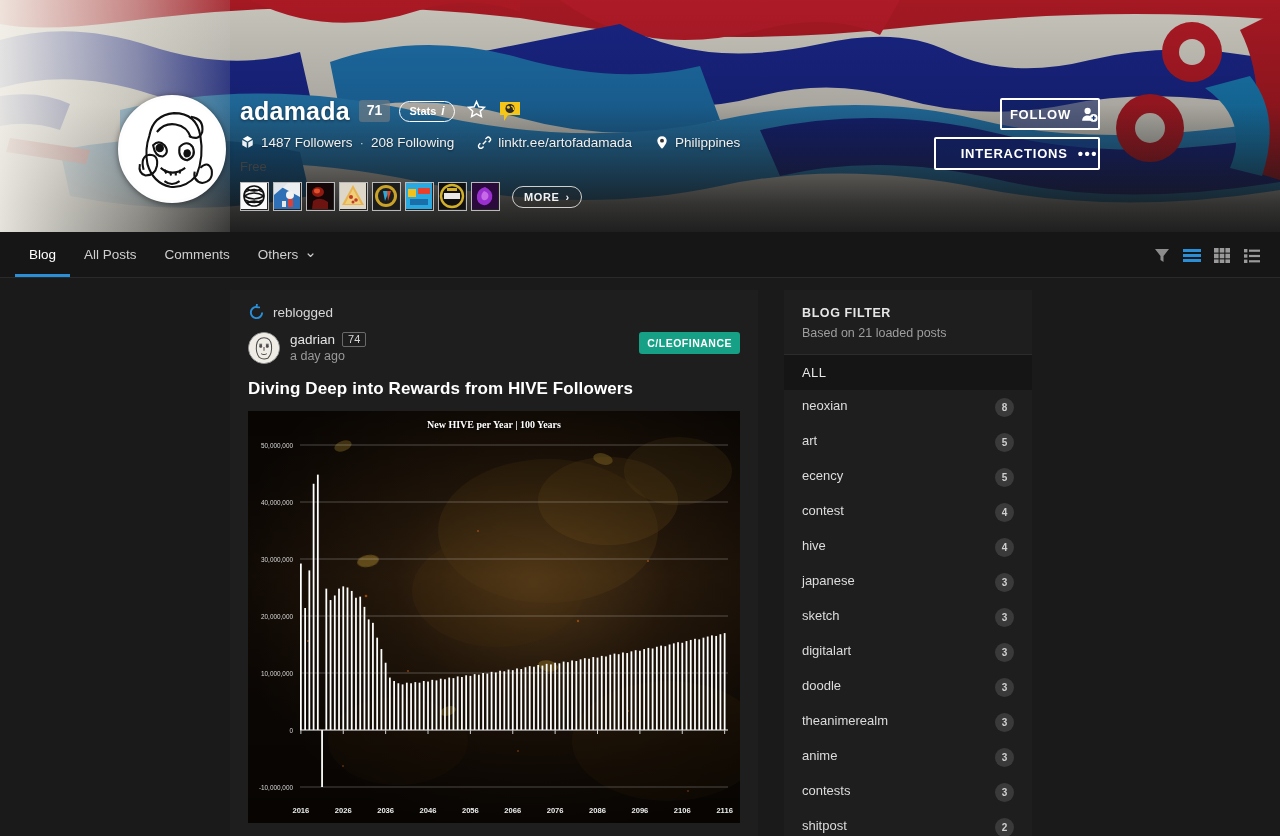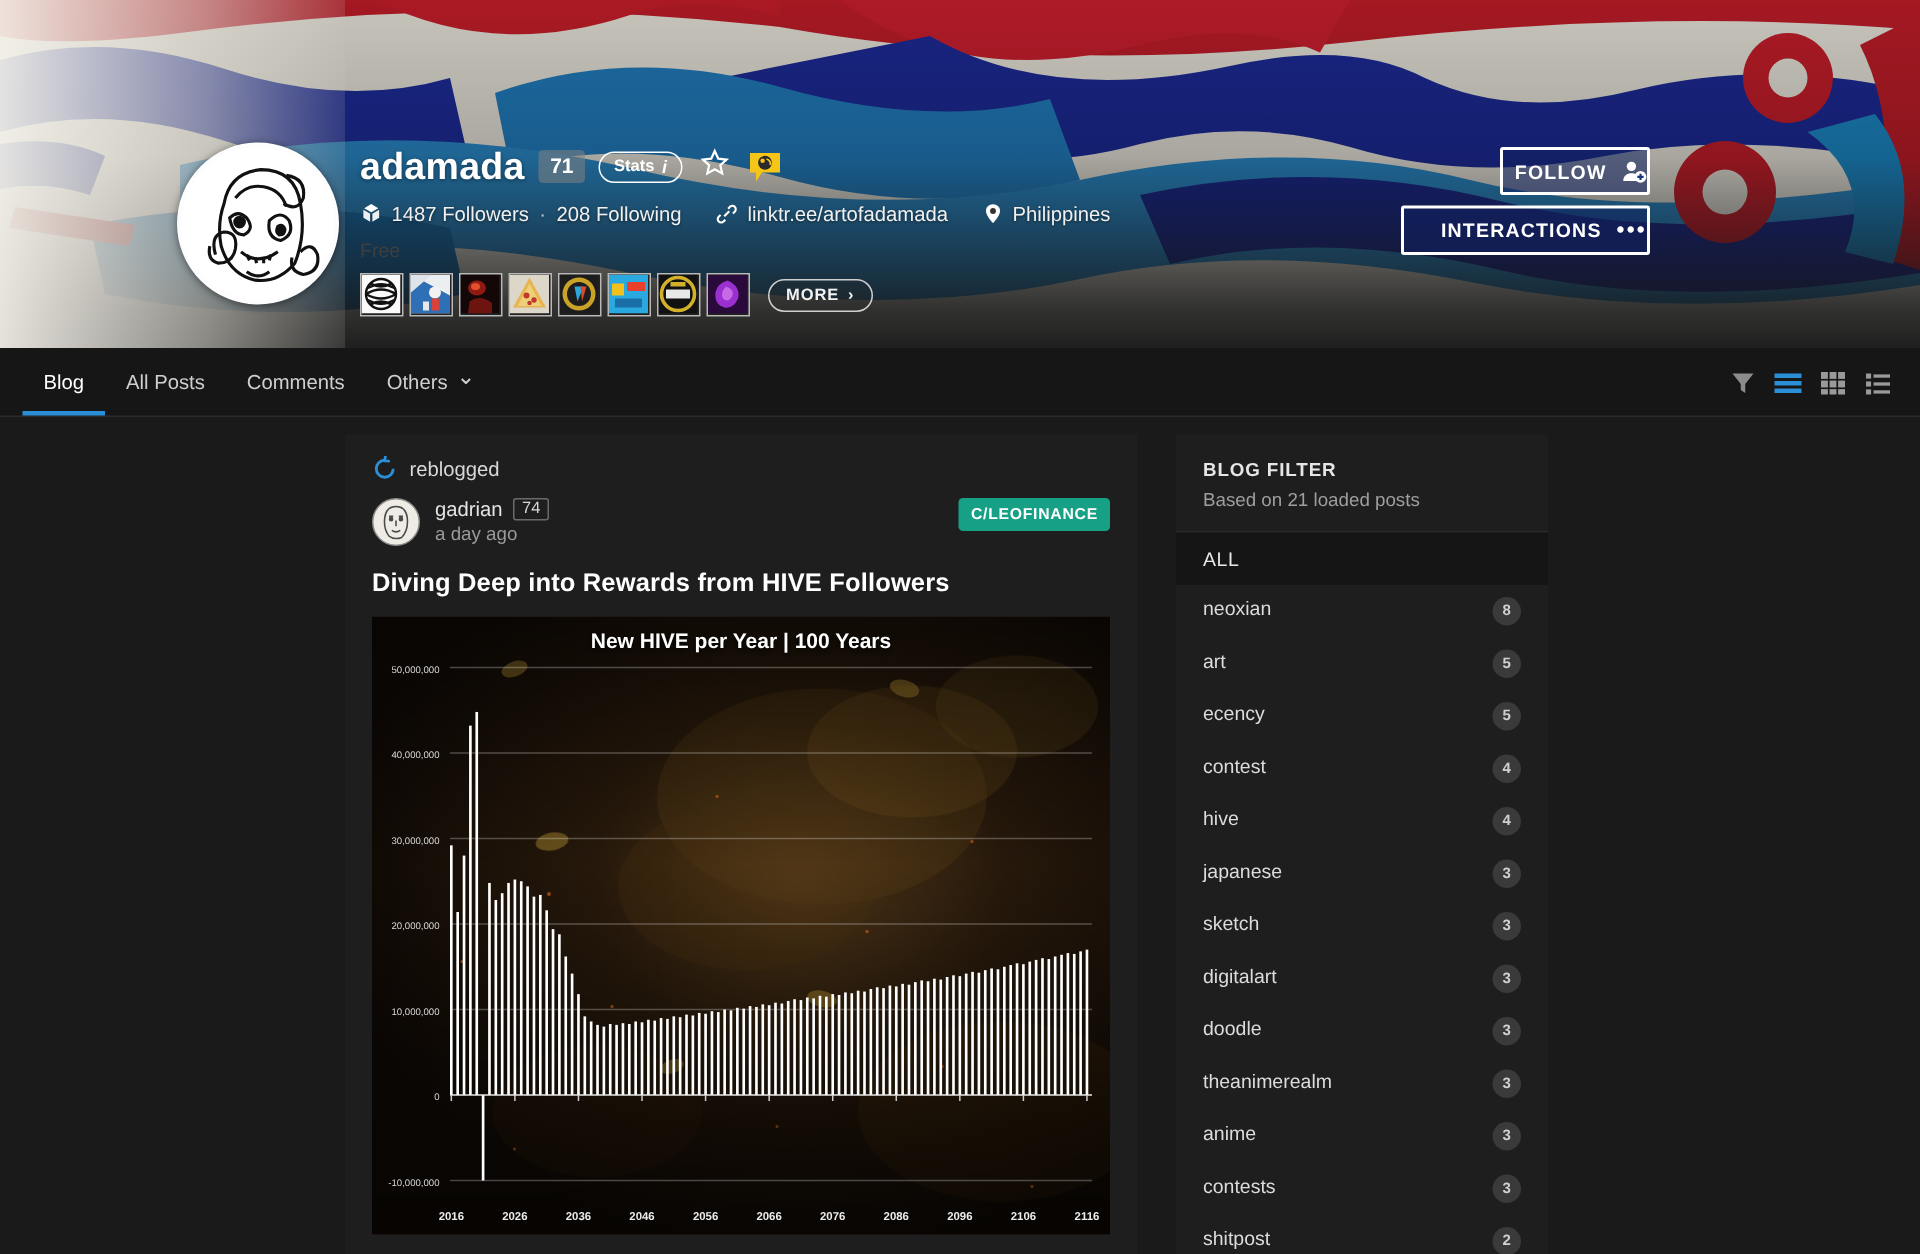--- a/index.html
+++ b/index.html
@@ -205,23 +205,24 @@
   .chart-wrap {
     position: relative;
     width: 492px; height: 412px;
     background: #1b1512;
     overflow: hidden;
   }
   .chart-bg { position: absolute; inset: 0; }
   .chart-title {
     position: absolute; top: 8px; left: 0; right: 0;
     text-align: center;
-    font-size: 14px; font-weight: 700; color: #fff;
+    font-size: 10px; font-weight: 700; color: #fff;
     text-shadow: 0 1px 4px rgba(0,0,0,.9);
     z-index: 5;
+    font-family: Liberation Serif, serif;
   }
   .plot-svg { position: absolute; inset: 0; z-index: 4; }
 
   
   .sb-head { padding: 16px 18px 14px; border-bottom: 1px solid #2c2c2c; }
   .sb-title {
     font-size: 12.5px; font-weight: 700; color: #e6e6e6;
     letter-spacing: .6px;
   }
   .sb-sub { font-size: 12.5px; color: #9e9e9e; margin-top: 6px; }

